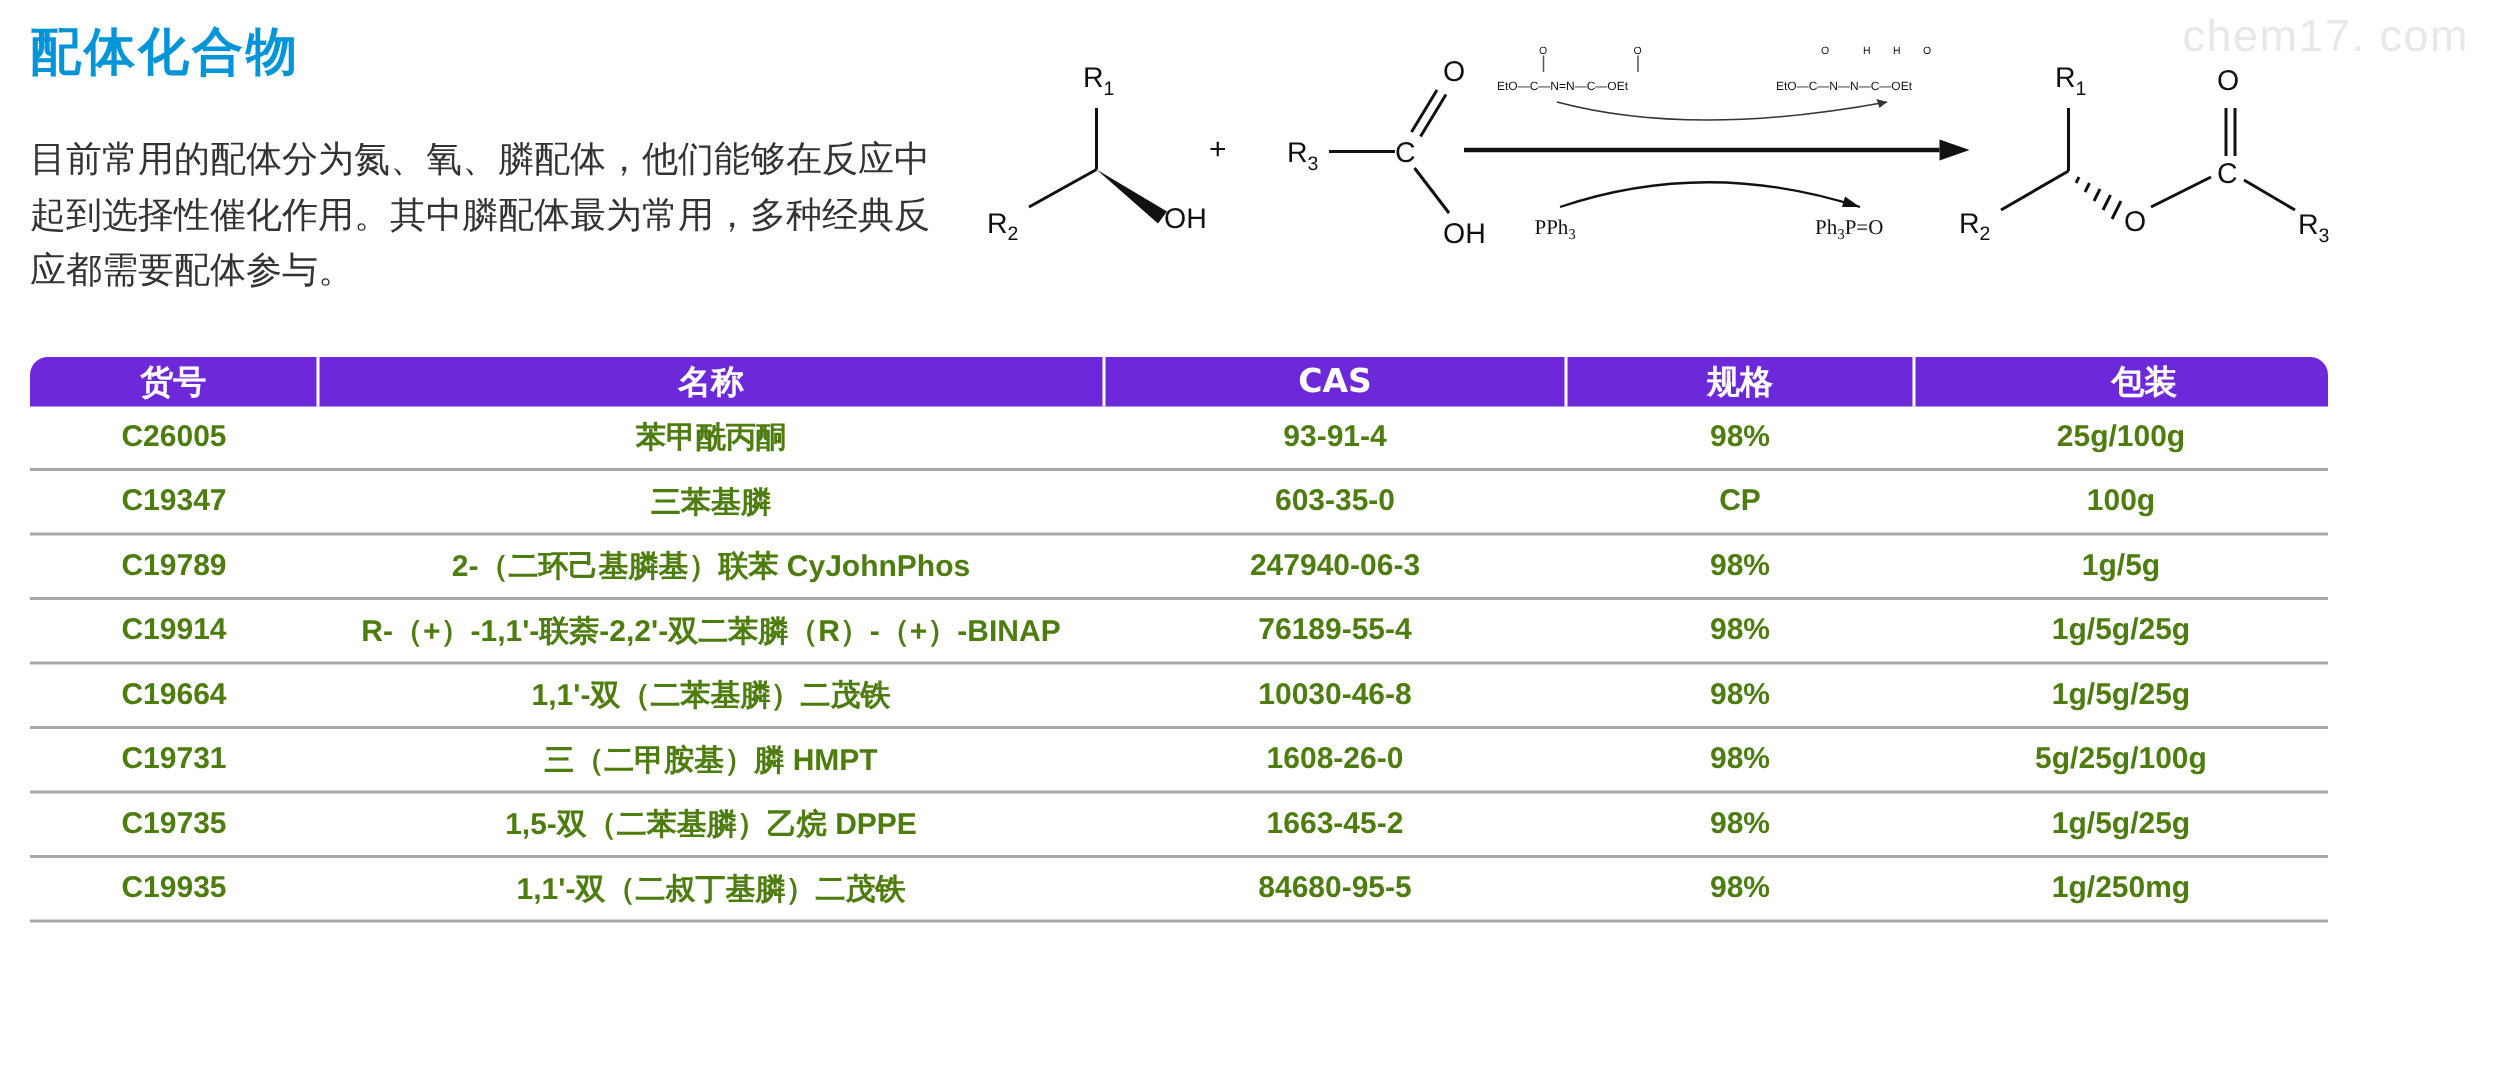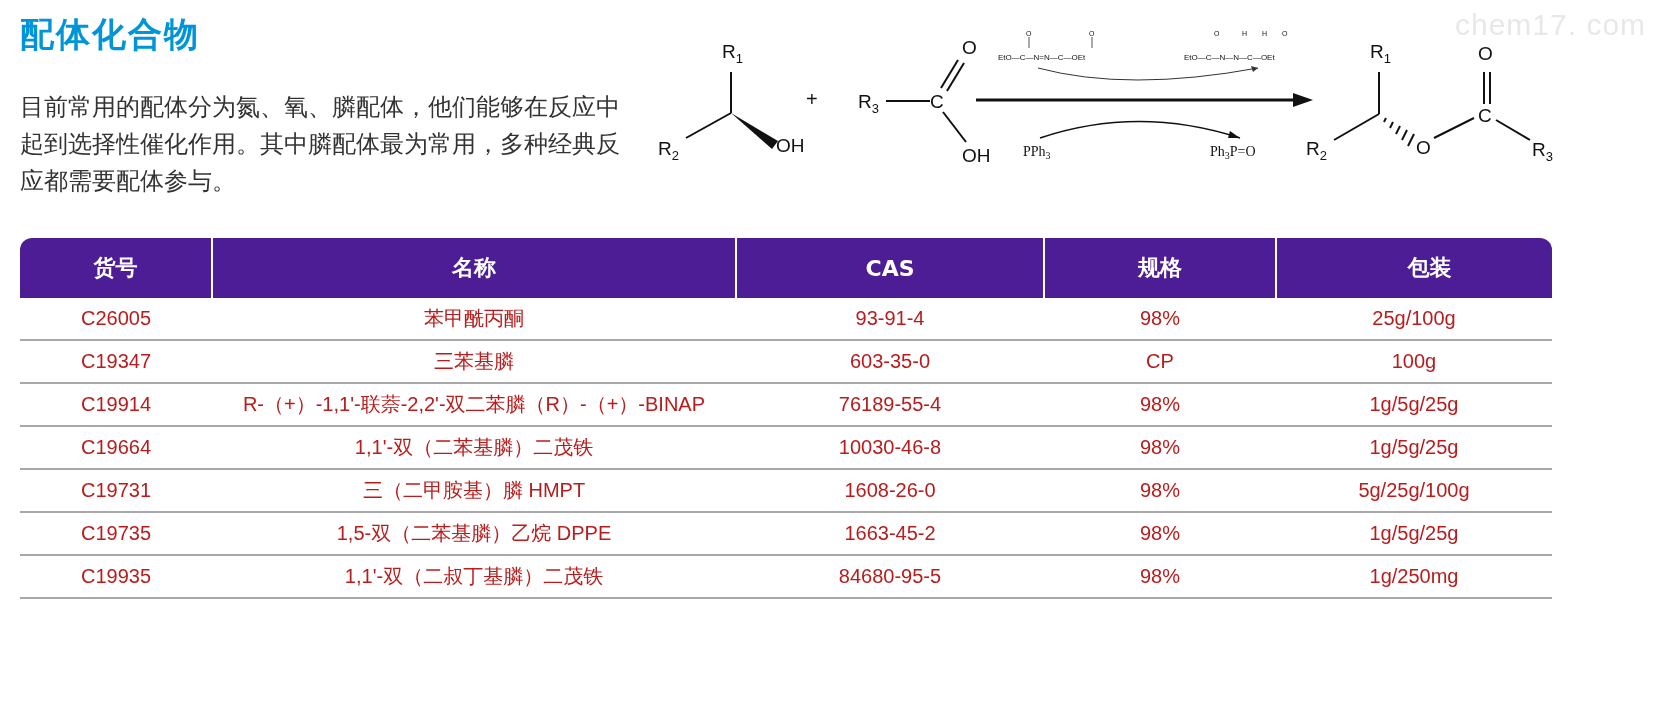--- a/index.html
+++ b/index.html
@@ -11,28 +11,28 @@
            line-height: 37px; color: #333333; font-family: Liberation Mono, monospace; }
   .watermark { position: absolute; left: 1455px; top: 8px; font-size: 30px; color: #e8e8e8;
                letter-spacing: 1px; font-family: "Liberation Sans", sans-serif; }
   .scheme { position: absolute; left: 648px; top: 30px; width: 920px; height: 160px; }
   .scheme svg { width: 100%; height: 100%; }
   .scheme text { font-family: "Liberation Sans", sans-serif; fill: #111; }
   .scheme .serif { font-family: "Liberation Serif", serif; }
 
   table.products { position: absolute; left: 20px; top: 238px; width: 1532px;
                    border-collapse: collapse; table-layout: fixed; }
-  table.products th { background: #4c1d95; color: #ffffff; font-size: 22px; font-weight: bold;
-                      height: 60px; padding: 0; border-right: 2px solid #ffffff;
+  table.products th { background: #6d28d9; color: #ffffff; font-size: 22px; font-weight: bold;
+                      height: 33px; padding: 0; border-right: 2px solid #ffffff;
                       font-family: "DejaVu Sans", sans-serif; }
   table.products th:last-child { border-right: none; border-top-right-radius: 12px; padding-left: 30px; }
   table.products th:first-child { border-top-left-radius: 12px; }
   table.products td { text-align: center; font-size: 20px; height: 41px; padding: 0;
-                      border-bottom: 2px solid #a8a8a8; color: #b91c1c;
-                      font-family: "Liberation Sans", "DejaVu Sans", sans-serif; white-space: nowrap; }
+                      border-bottom: 2px solid #a8a8a8; color: #4d7c0f;
+                      font-family: "Liberation Sans", "DejaVu Sans", sans-serif; white-space: nowrap; font-weight: bold; }
   .col-code { width: 192px; } .col-name { width: 524px; } .col-cas { width: 308px; }
   .col-spec { width: 232px; } .col-pack { width: 276px; }
 </style>
 </head>
 <body>
 
 <div class="title">配体化合物</div>
 <div class="intro">目前常用的配体分为氮、氧、膦配体，他们能够在反应中起到选择性催化作用。其中膦配体最为常用，多种经典反应都需要配体参与。</div>
 <div class="watermark">chem17. com</div>
 
@@ -137,20 +137,27 @@
       <td>25g/100g</td>
     </tr>
     <tr>
       <td>C19347</td>
       <td>三苯基膦</td>
       <td>603-35-0</td>
       <td>CP</td>
       <td>100g</td>
     </tr>
     <tr>
+      <td>C19789</td>
+      <td>2-（二环己基膦基）联苯 CyJohnPhos</td>
+      <td>247940-06-3</td>
+      <td>98%</td>
+      <td>1g/5g</td>
+    </tr>
+    <tr>
       <td>C19914</td>
       <td>R-（+）-1,1'-联萘-2,2'-双二苯膦（R）-（+）-BINAP</td>
       <td>76189-55-4</td>
       <td>98%</td>
       <td>1g/5g/25g</td>
     </tr>
     <tr>
       <td>C19664</td>
       <td>1,1'-双（二苯基膦）二茂铁</td>
       <td>10030-46-8</td>

